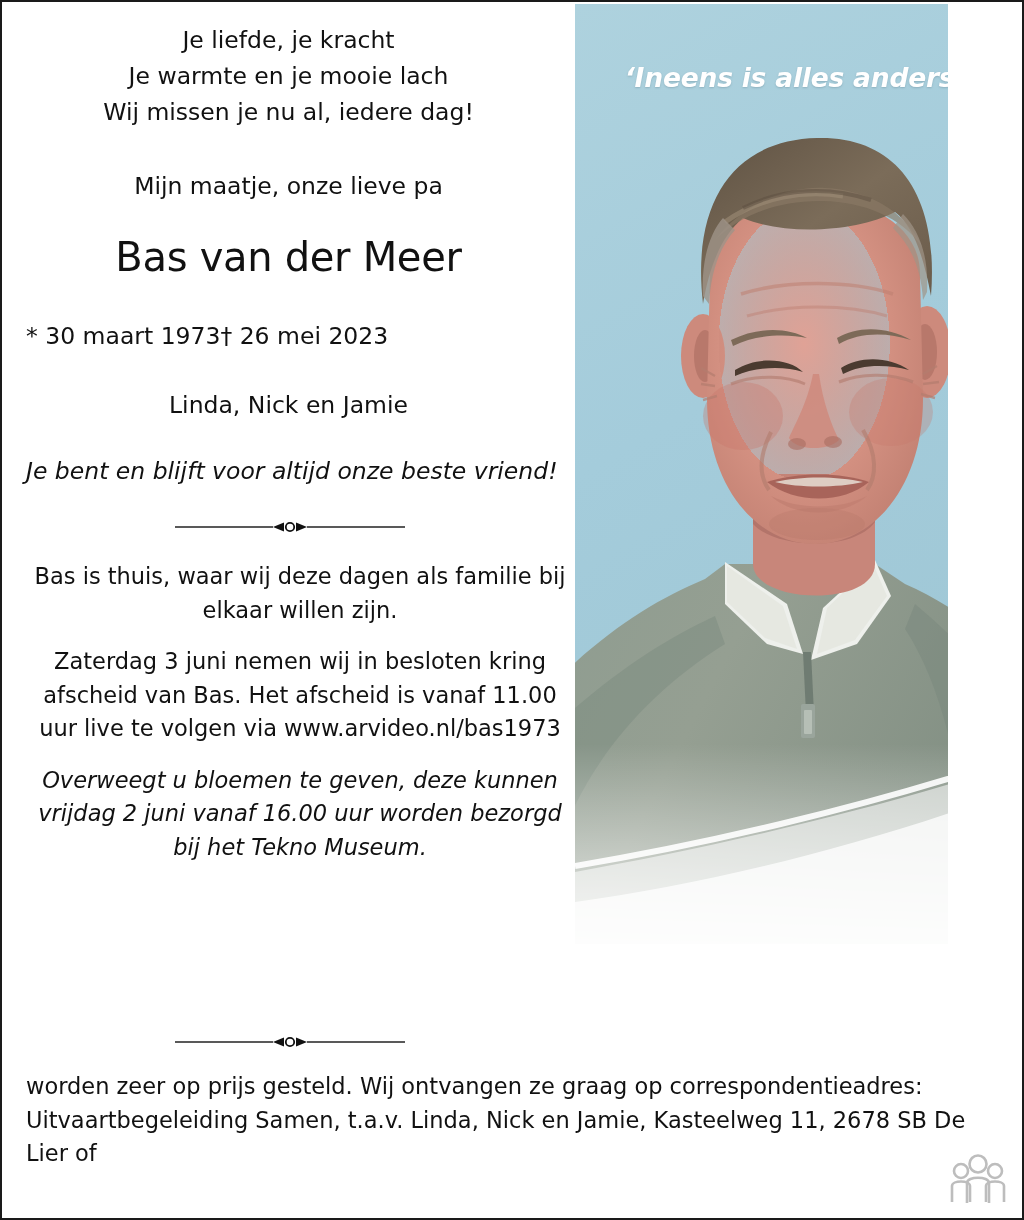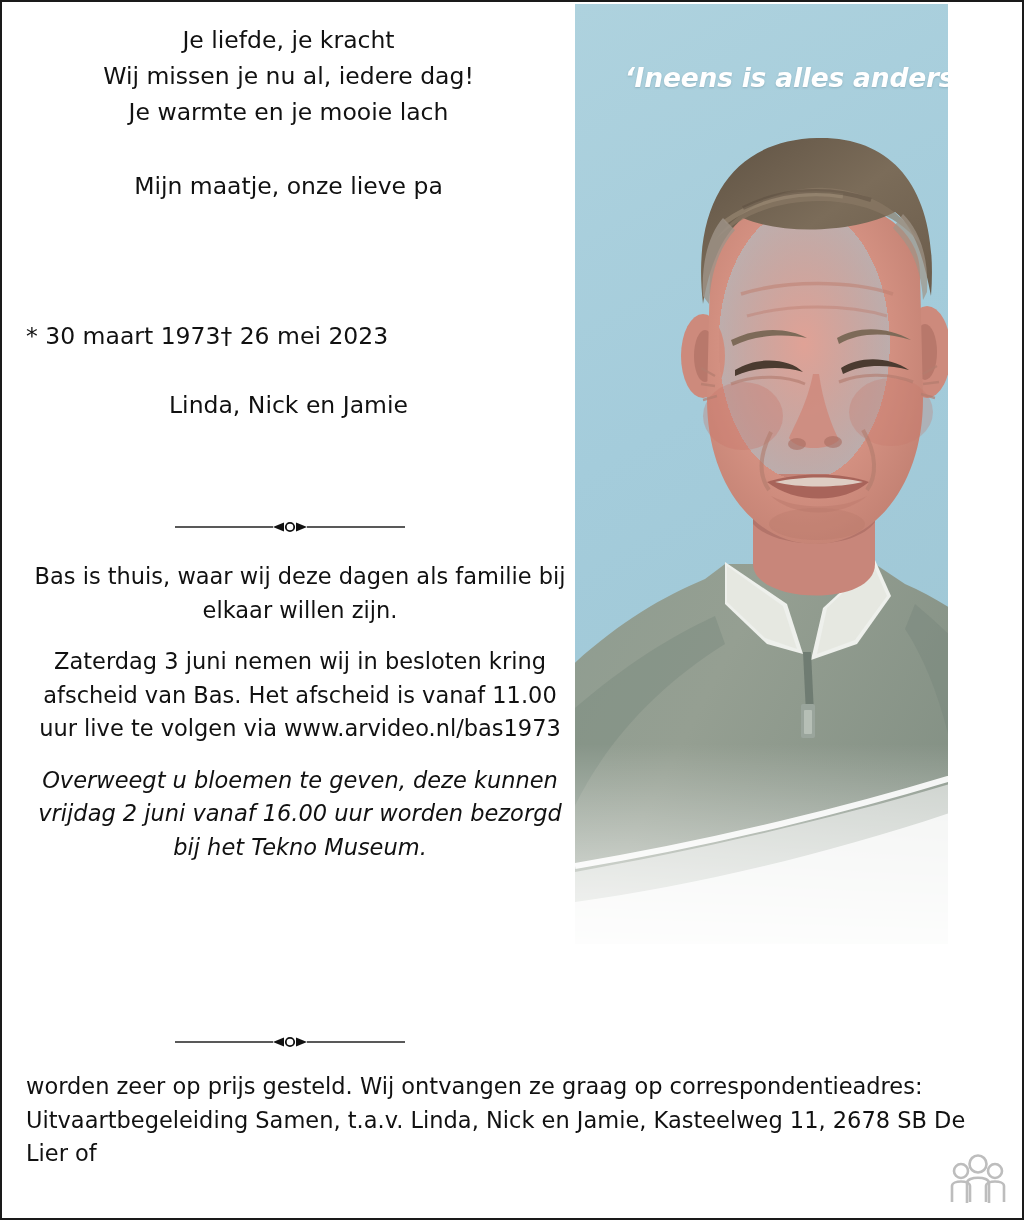--- a/index.html
+++ b/index.html
@@ -266,34 +266,36 @@
       </g>
     </svg>
 
     <div id="photo-quote">‘Ineens is alles anders’</div>
   </div>
 
   <div id="left-col">
 
     <div class="poem ctr">
       <div>Je liefde, je kracht</div>
+      <div>Je warmte en je mooie lach</div>
       <div>Wij missen je nu al, iedere dag!</div>
-      <div>Je warmte en je mooie lach</div>
     </div>
 
     <div class="intro ctr">Mijn maatje, onze lieve pa</div>
 
+    <div class="fullname ctr">Bas van der Meer</div>
 
     <div class="dates">
       <span>* 30 maart 1973</span>
       <span>† 26 mei 2023</span>
     </div>
 
     <div class="survivors ctr">Linda, Nick en Jamie</div>
 
+    <div class="tribute">Je bent en blijft voor altijd onze beste vriend!</div>
 
     <div class="divider" id="divider-1">
       <svg viewBox="0 0 230 20" width="230" height="20">
         <line x1="0" y1="10" x2="98" y2="10" stroke="#222" stroke-width="1.4"></line>
         <line x1="132" y1="10" x2="230" y2="10" stroke="#222" stroke-width="1.4"></line>
         <path d="M 98 10 L 109 5.5 L 109 14.5 Z" fill="#111"></path>
         <path d="M 132 10 L 121 5.5 L 121 14.5 Z" fill="#111"></path>
         <circle cx="115" cy="10" r="4.2" fill="none" stroke="#111" stroke-width="1.8"></circle>
       </svg>
     </div>

